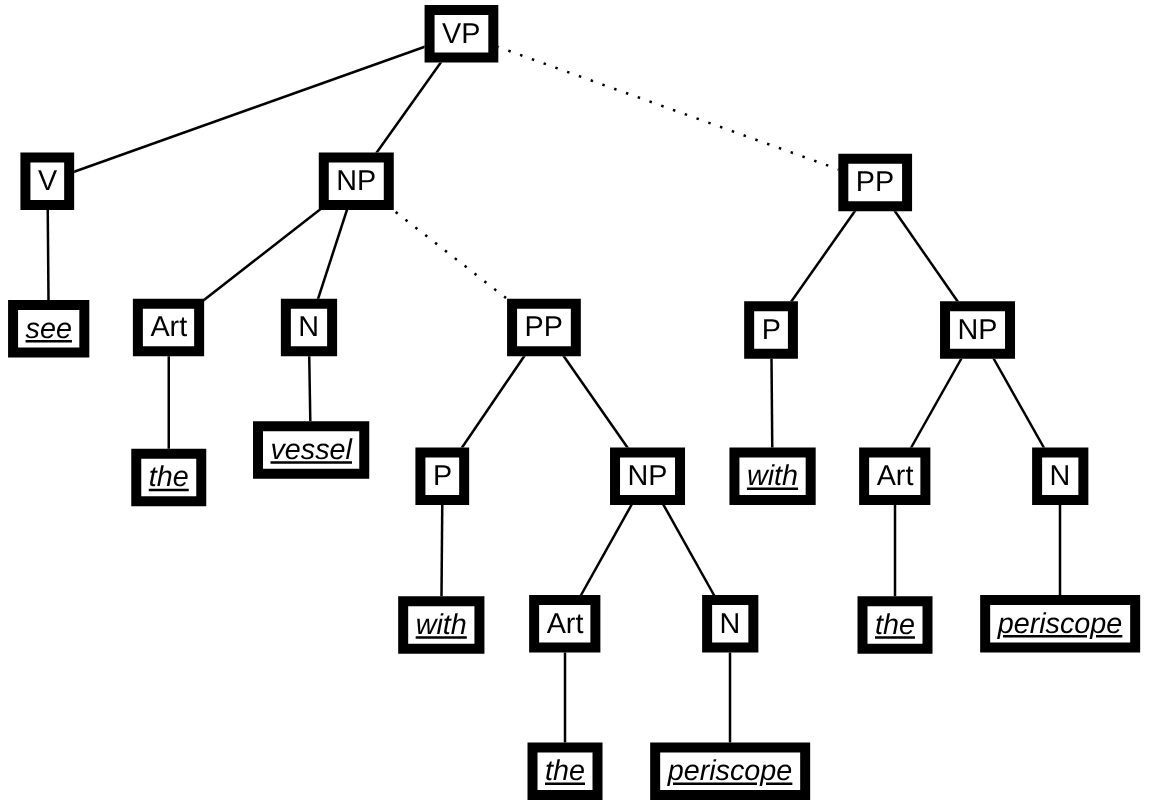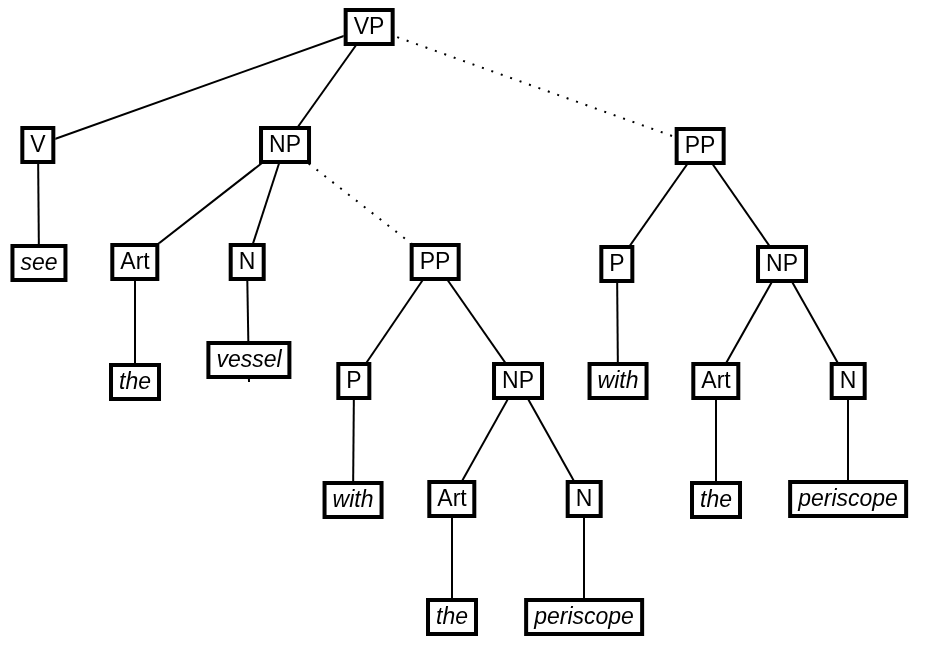--- a/index.html
+++ b/index.html
@@ -20,31 +20,32 @@
     left: 0;
     top: 0;
     width: 927px;
     height: 646px;
     z-index: 1;
   }
   .node {
     position: absolute;
     transform: translate(-50%, -50%);
     background: #ffffff;
-    border: 4px solid #14b8a6;
+    border: 8px solid #14b8a6;
     color: #000000;
     font-size: 23px;
     line-height: 27px;
     padding: 1px 6px 2px 6px;
     white-space: nowrap;
     z-index: 2;
     text-align: left;
   }
   .node.leaf {
     font-style: italic;
+    text-decoration: underline;
   }
 </style>
 </head>
 <body>
 
 <div class="canvas">
   <svg class="edges-layer" width="927" height="646" viewBox="0 0 927 646" xmlns="http://www.w3.org/2000/svg">
       <line x1="369" y1="27" x2="38" y2="145" stroke="#000000" stroke-width="2"></line>
       <line x1="369" y1="27" x2="285" y2="145" stroke="#000000" stroke-width="2"></line>
       <line x1="369" y1="27" x2="700" y2="146" stroke="#000000" stroke-width="2" stroke-dasharray="2 8"></line>

